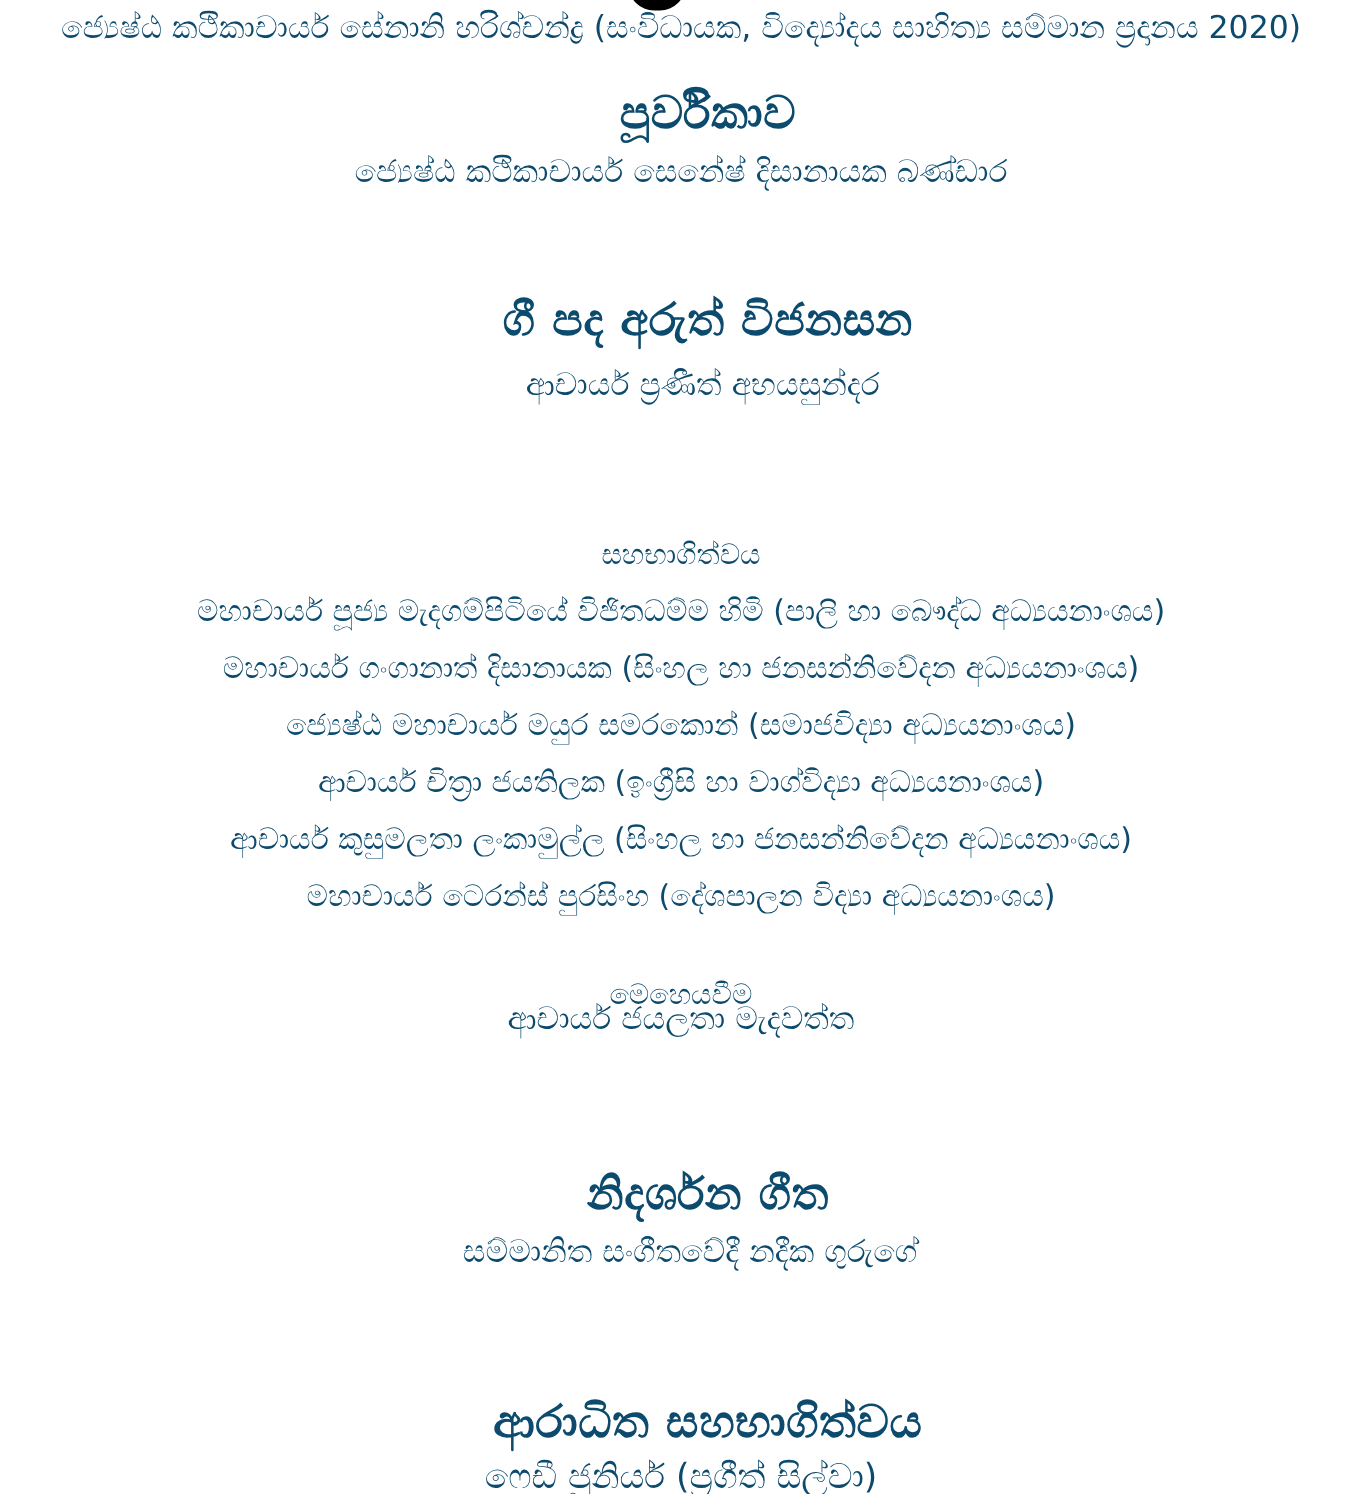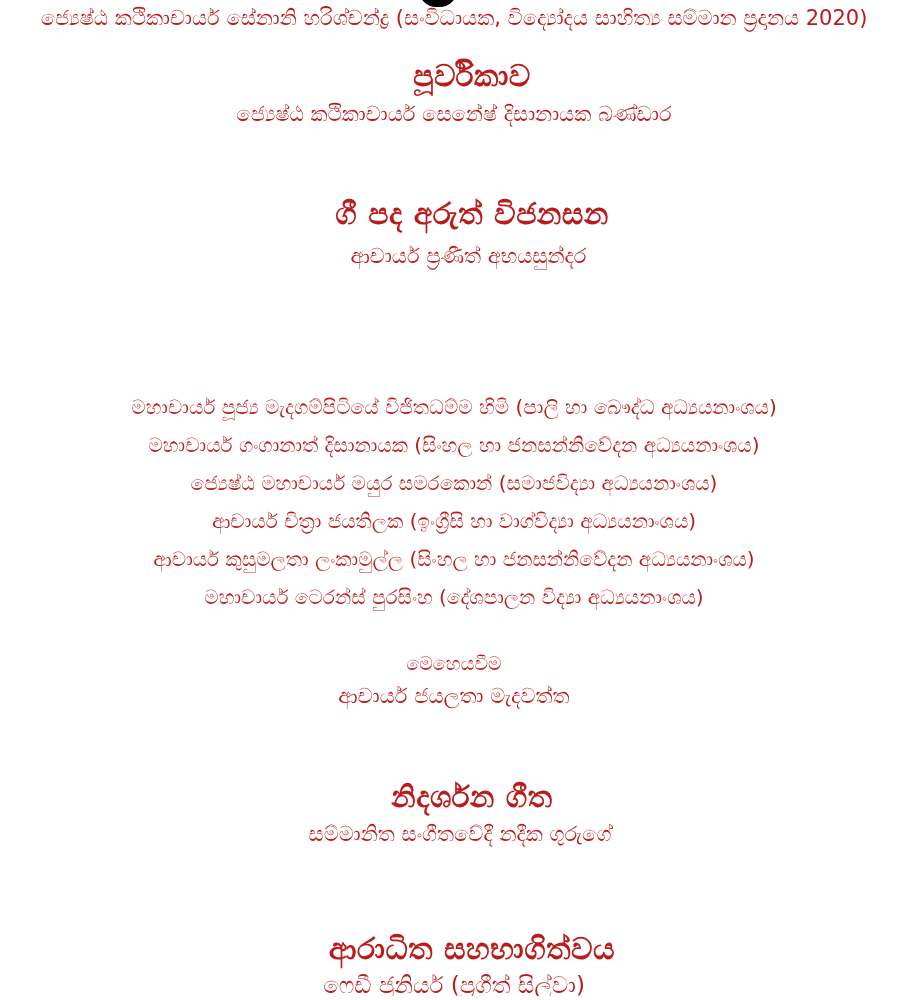--- a/index.html
+++ b/index.html
@@ -5,21 +5,21 @@
   html, body {
     margin: 0;
     padding: 0;
     background: #ffffff;
   }
   .page {
     position: relative;
     width: 908px;
     height: 996px;
     background: #ffffff;
-    color: #b91c1c;
+    color: #0c4a6e;
     font-family: "DejaVu Sans", sans-serif;
     overflow: hidden;
   }
   .line {
     position: absolute;
     left: 0;
     right: 0;
     text-align: center;
     white-space: nowrap;
   }
@@ -78,33 +78,34 @@
 
   <div class="line heading-bold" style="top: 58px;">පූර්විකාව</div>
 
   <div class="line body-line" style="top: 102px;">ජ්‍යෙෂ්ඨ කථිකාචාර්ය සෙනේෂ් දිසානායක බණ්ඩාර</div>
 
   <div class="line heading-bold" style="top: 196px;">ගී පද අරුත් විජනසන</div>
 
   <div class="line body-line" style="top: 244px; padding-left: 29px;">ආචාර්ය ප්‍රණීත් අභයසුන්දර</div>
 
 
+  <div class="line small-line" style="top: 359px;">සහභාගිත්වය</div>
 
   <div class="members" style="top: 388px;">
     <div class="member-row">මහාචාර්ය පූජ්‍ය මැදගම්පිටියේ විජිතධම්ම හිමි (පාලි හා බෞද්ධ අධ්‍යයනාංශය)</div>
     <div class="member-row">මහාචාර්ය ගංගානාත් දිසානායක (සිංහල හා ජනසන්නිවේදන අධ්‍යයනාංශය)</div>
     <div class="member-row">ජ්‍යෙෂ්ඨ මහාචාර්ය මයුර සමරකොන් (සමාජවිද්‍යා අධ්‍යයනාංශය)</div>
     <div class="member-row">ආචාර්ය චිත්‍රා ජයතිලක (ඉංග්‍රීසි හා වාග්විද්‍යා අධ්‍යයනාංශය)</div>
     <div class="member-row">ආචාර්ය කුසුමලතා ලංකාමුල්ල (සිංහල හා ජනසන්නිවේදන අධ්‍යයනාංශය)</div>
     <div class="member-row">මහාචාර්ය ටෙරන්ස් පුරසිංහ (දේශපාලන විද්‍යා අධ්‍යයනාංශය)</div>
   </div>
 
   <div class="line small-line" style="top: 652px;">මෙහෙයවීම</div>
 
-  <div class="line body-line" style="top: 684px; text-align: center;">ආචාර්ය ජයලතා මැදවත්ත</div>
+  <div class="line body-line" style="top: 667px; text-align: center;">ආචාර්ය ජයලතා මැදවත්ත</div>
 
   <div class="line heading-bold" style="top: 779px;">නිදර්ශන ගීත</div>
 
   <div class="line body-line" style="top: 822px; padding-left: 12px;">සම්මානිත සංගීතවේදී නදීක ගුරුගේ</div>
 
   <div class="line heading-bold" style="top: 931px;">ආරාධිත සහභාගිත්වය</div>
 
   <div class="line body-line" style="top: 972px; font-size: 23px;">ෆෙඩී ජුනියර් (ප්‍රගීත් සිල්වා)</div>
 
 </div>

